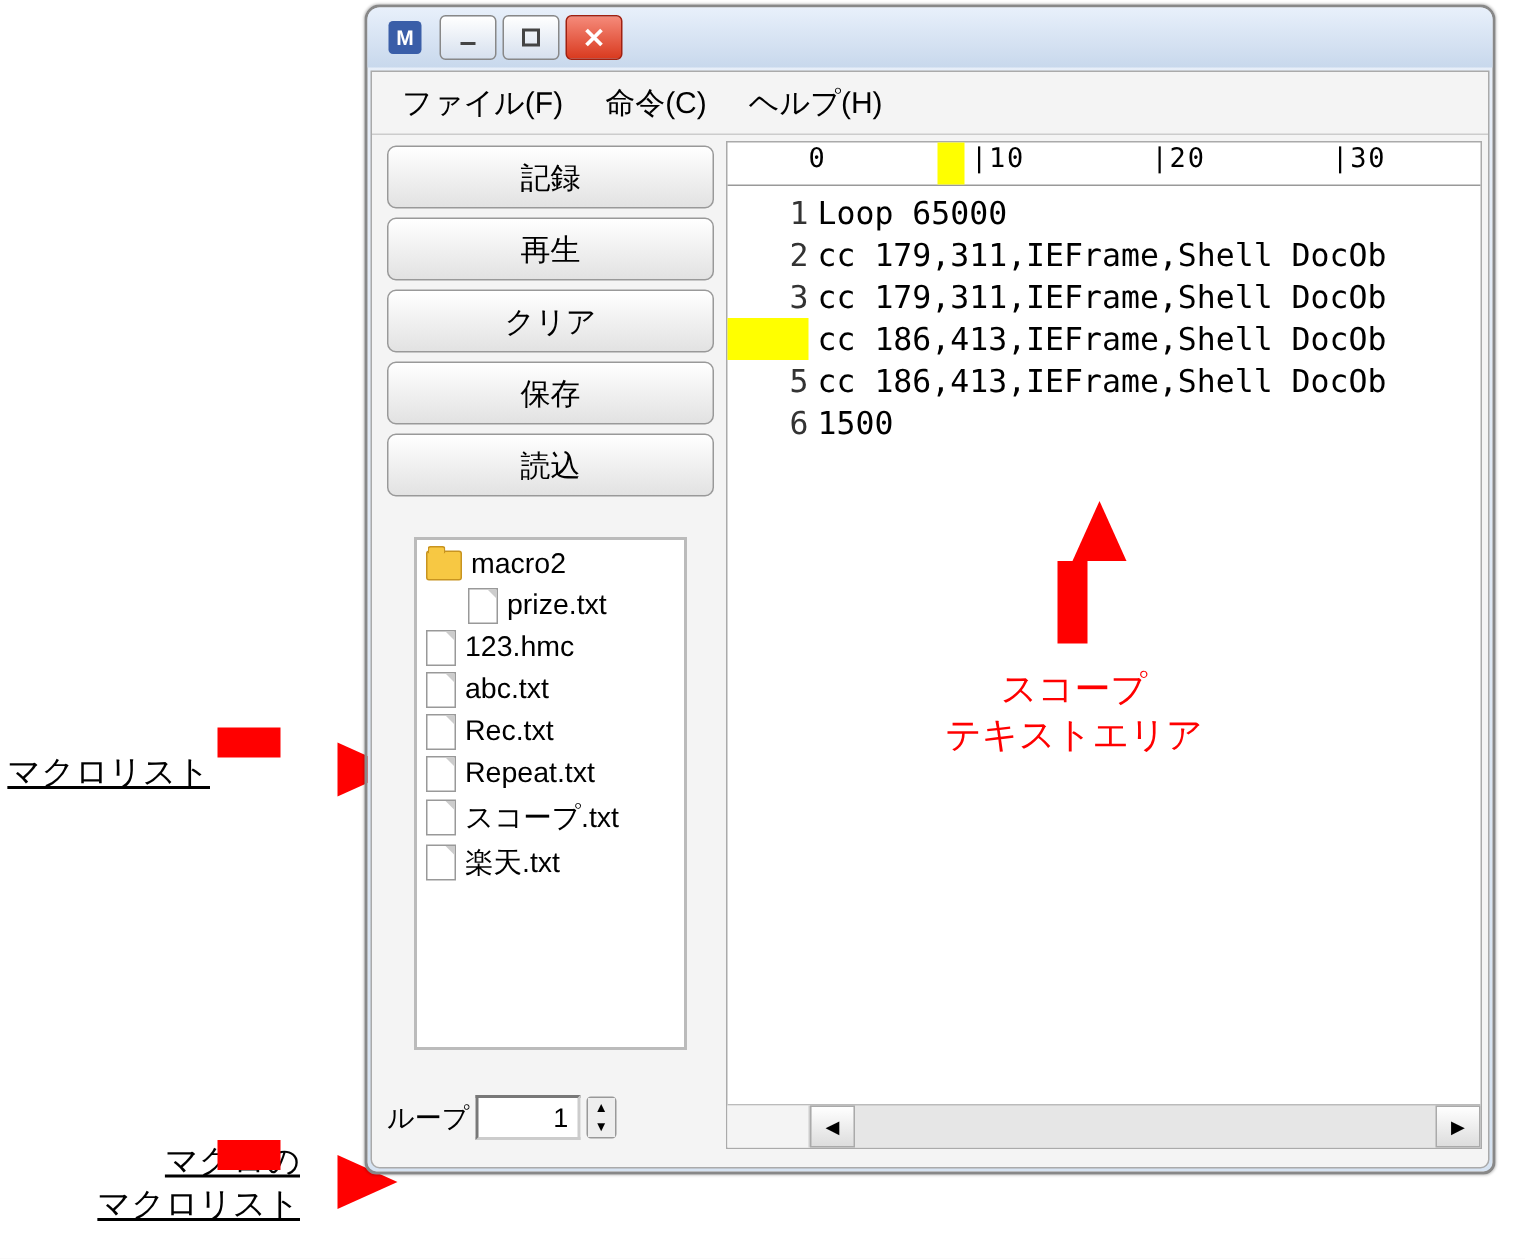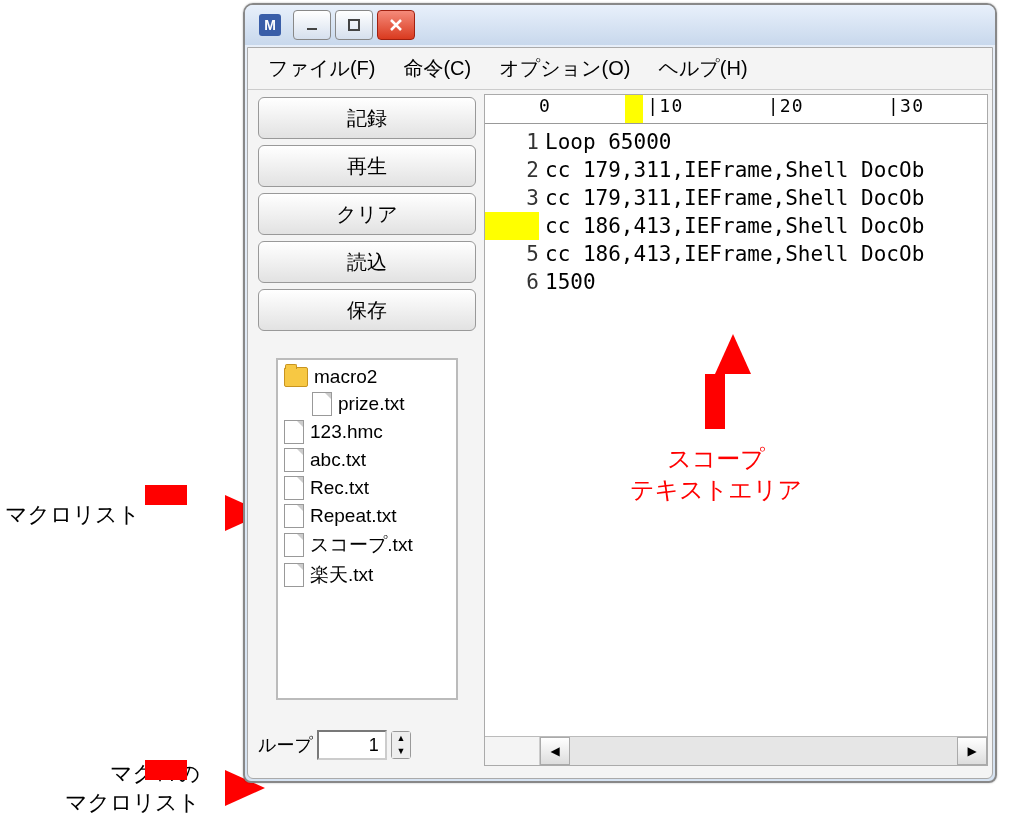--- a/index.html
+++ b/index.html
@@ -9,20 +9,21 @@
   width: 1020px;
   height: 839px;
   position: relative;
   font-size: 18px;
 }
 .annotation {
   position: absolute;
   color: #000;
   font-size: 22px;
   text-align: right;
+  text-decoration: underline;
 }
 .arrow {
   position: absolute;
 }
 .arrow-right {
   width: 0;
   height: 0;
   border-top: 18px solid transparent;
   border-bottom: 18px solid transparent;
   border-left: 40px solid red;
@@ -352,32 +353,31 @@
       <svg width="16" height="16">
           <path d="M3 3 L13 13 M13 3 L3 13" stroke="#fff" stroke-width="2.5"></path>
         </svg>
     </div>
   </div>
 
   <div class="window-inner">
     <div class="menubar">
       <div class="menu-item">ファイル(F)</div>
       <div class="menu-item">命令(C)</div>
-      <div class="menu-item">オプション(O)</div>
       <div class="menu-item">ヘルプ(H)</div>
     </div>
 
     <div class="content">
 
       <div class="left-pane">
         <div class="btn">記録</div>
         <div class="btn">再生</div>
         <div class="btn">クリア</div>
+        <div class="btn">保存</div>
         <div class="btn">読込</div>
-        <div class="btn">保存</div>
 
         <div class="tree">
           <div class="tree-item">
             <span class="folder-icon"></span>
             <span>macro2</span>
           </div>
           <div class="tree-item indent-1">
             <span class="file-icon"></span>
             <span>prize.txt</span>
           </div>

